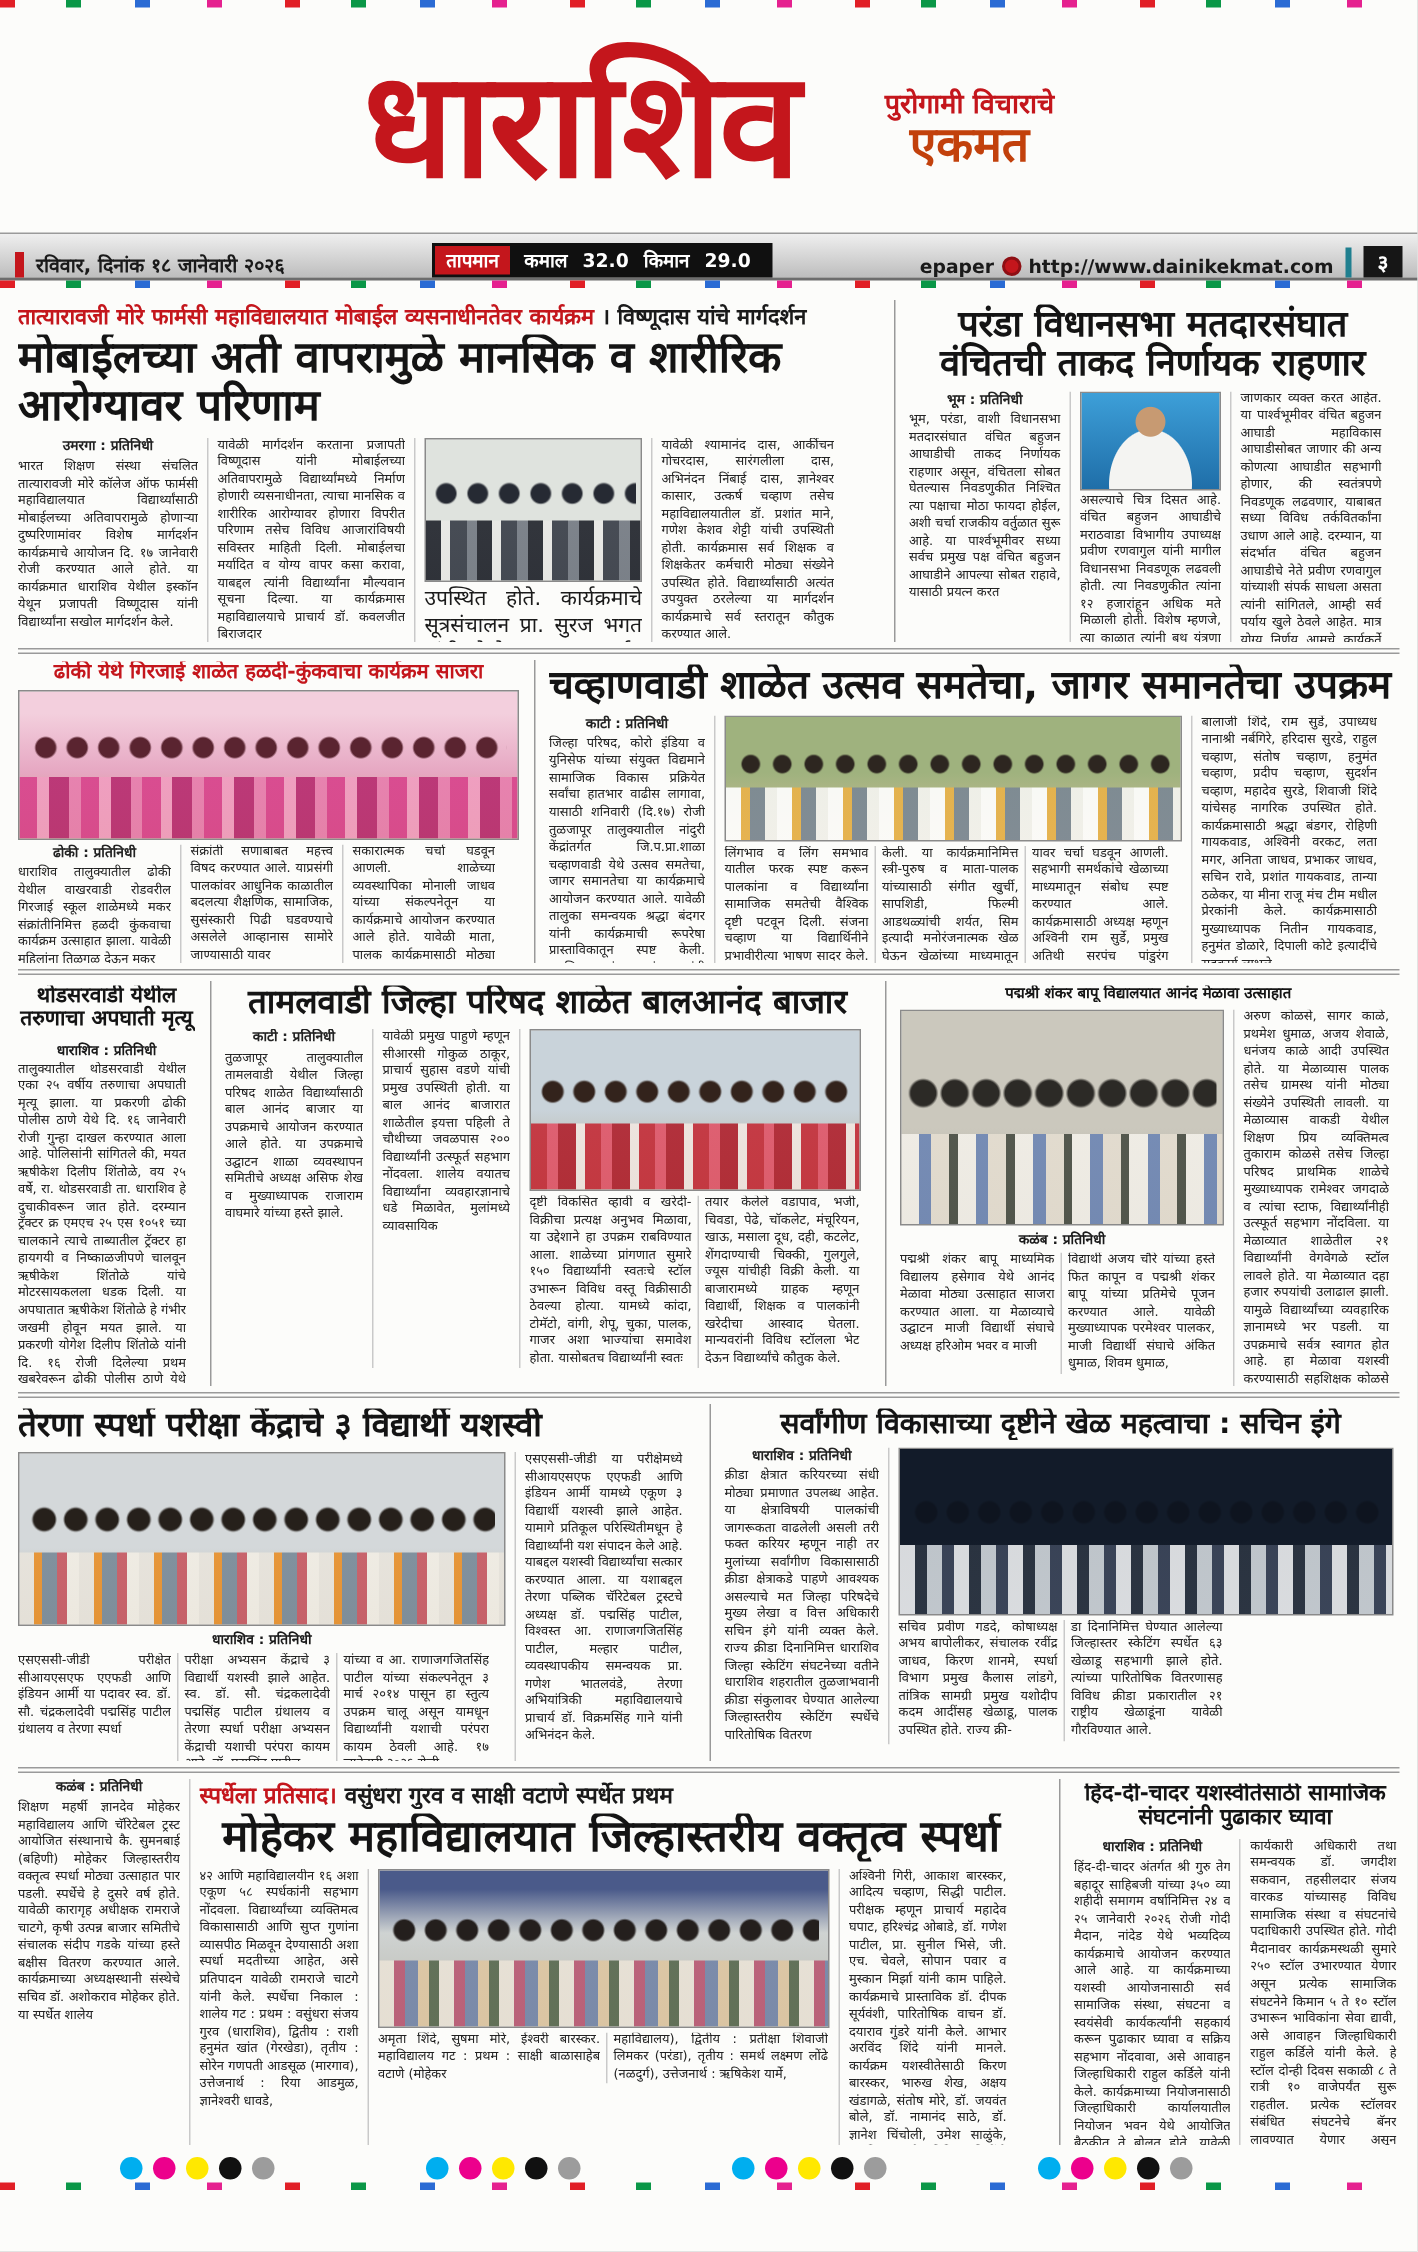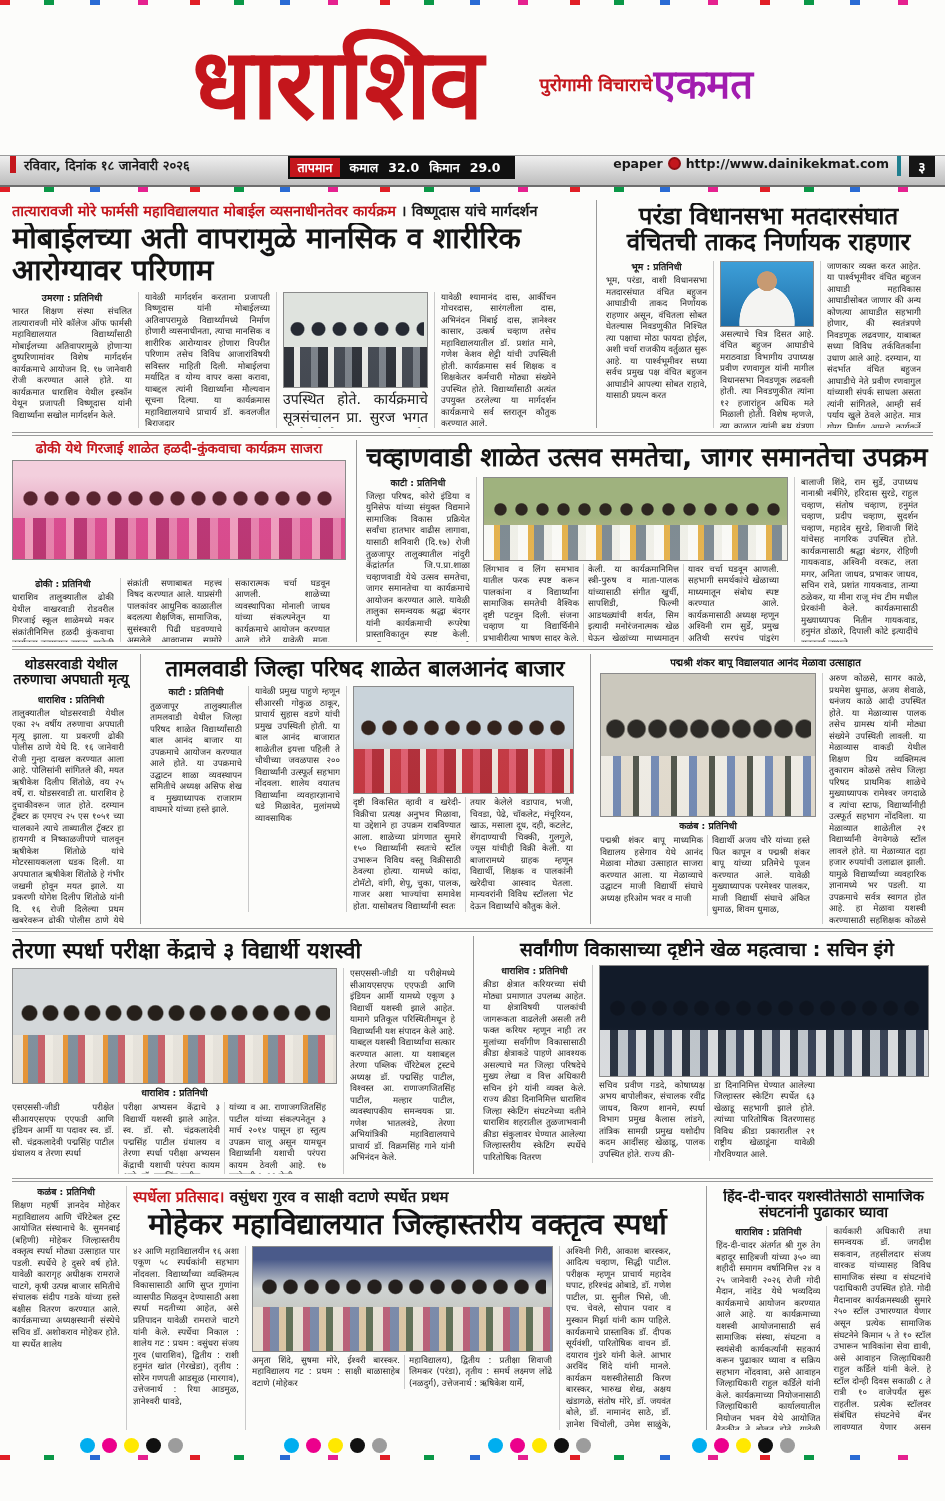--- a/index.html
+++ b/index.html
@@ -2,26 +2,26 @@
 <html><head>
 <meta charset="utf-8">
 <style>
 *{box-sizing:border-box;margin:0;padding:0}
 body{margin:0;background:#9a9a9a}
 .page{width:945px;height:1501px;margin:0 auto;background:#fcfcfa;position:relative;overflow:hidden;
   font-family:"DejaVu Sans","Liberation Sans",sans-serif;color:#1a1a1a}
 .regstrip{height:5px;background:repeating-linear-gradient(90deg,#e11f26 0 10px,transparent 10px 44px,#0a9747 44px 54px,transparent 54px 90px,#2a6bd4 90px 100px,transparent 100px 138px,#e5218f 138px 148px,transparent 148px 190px)}
 .masthead{height:150px;display:flex;align-items:center;justify-content:center;gap:58px;padding-top:8px}
 .mast-title{font-size:98px;font-weight:800;color:#c4161c;line-height:1;letter-spacing:-2px}
-.mast-right{display:flex;align-items:center;gap:1px}
+.mast-right{display:flex;flex-direction:column;align-items:center;gap:1px}
 .tagline{color:#c4161c;font-weight:700;font-size:18px}
-.brand{color:#a21caf;font-weight:800;font-size:40px;line-height:.95}
+.brand{color:#c2410c;font-weight:800;font-size:32px;line-height:.95}
 .next-logo{margin-top:6px;width:198px;height:64px;background:linear-gradient(102deg,#2386cd 60%,#101010 60%);display:flex;align-items:center;justify-content:center;border-radius:4px}
 .next-logo span{color:#fff;font-weight:800;font-size:46px;letter-spacing:5px;font-style:italic}
-.datebar{height:32px;background:linear-gradient(#efefef,#bdbdbd);border-top:1px solid #9a9a9a;border-bottom:2px solid #6d6d6d;display:flex;align-items:flex-start;padding:0 10px;gap:8px;font-size:13px;font-weight:700}
+.datebar{height:32px;background:linear-gradient(#efefef,#bdbdbd);border-top:1px solid #9a9a9a;border-bottom:2px solid #6d6d6d;display:flex;align-items:flex-end;padding:0 10px;gap:8px;font-size:13px;font-weight:700}
 .red-tab{width:6px;height:17px;background:#c4161c;display:inline-block}
 .tempbox{margin:0 auto;background:#101010;color:#fff;display:flex;align-items:center;gap:10px;padding:2px 14px 2px 2px;font-size:12.5px}
 .templabel{background:#c4161c;padding:1px 7px;font-weight:800}
 .epaper{display:flex;align-items:center;gap:5px;font-size:12.5px;font-weight:700}
 .globe-icon{width:13px;height:13px;border-radius:50%;background:#c4161c;display:inline-block;border:2px solid #8e0f14}
 .teal-bar{width:4px;height:20px;background:#1f7f8f;display:inline-block}
 .pageno{background:#161616;color:#fff;font-weight:800;width:26px;height:21px;display:flex;align-items:center;justify-content:center;font-size:14px}
 main{padding:2px 12px 0}
 .row{display:flex;gap:10px;border-top:4px double #9a9a9a;padding-top:4px;margin-top:4px;overflow:hidden}
 .row.first{border-top:none;margin-top:2px}
@@ -129,21 +129,21 @@
       </article>
     </section>
 
     <section class="row" style="height:210px">
       <article class="art" style="width:334px">
         <h2 class="headline h-red">ढोकी येथे गिरजाई शाळेत हळदी-कुंकवाचा कार्यक्रम साजरा</h2>
         <div class="photo" style="height:100px;--hc:#5a2430;--tb:repeating-linear-gradient(90deg,#d8458d 0 12px,#f09ec0 12px 20px,#b82f72 20px 33px,#e77fae 33px 41px);background:linear-gradient(#f3cfdd 15%,#e6a7c2 55%,#cf9a6c)">
           <div class="heads"></div>
           <div class="torso"></div>
         </div>
-        <div class="body" style="margin-top:18px">
+        <div class="body" style="margin-top:3px">
           <div class="col" style="width:102px">
             <div class="byline">ढोकी : प्रतिनिधी</div>
             <span class="coltext">धाराशिव तालुक्यातील ढोकी येथील वाखरवाडी रोडवरील गिरजाई स्कूल शाळेमध्ये मकर संक्रांतीनिमित्त हळदी कुंकवाचा कार्यक्रम उत्साहात झाला. यावेळी महिलांना तिळगुळ देऊन मकर</span>
           </div>
           <div class="col" style="width:102px">संक्रांती सणाबाबत महत्त्व विषद करण्यात आले. याप्रसंगी पालकांवर आधुनिक काळातील बदलत्या शैक्षणिक, सामाजिक, सुसंस्कारी पिढी घडवण्याचे असलेले आव्हानास सामोरे जाण्यासाठी यावर</div>
           <div class="col" style="width:102px">सकारात्मक चर्चा घडवून आणली. शाळेच्या व्यवस्थापिका मोनाली जाधव यांच्या संकल्पनेतून या कार्यक्रमाचे आयोजन करण्यात आले होते. यावेळी माता, पालक कार्यक्रमासाठी मोठ्या संख्येने उपस्थित होता.</div>
         </div>
       </article>
 
       <article class="art" style="width:575px">

